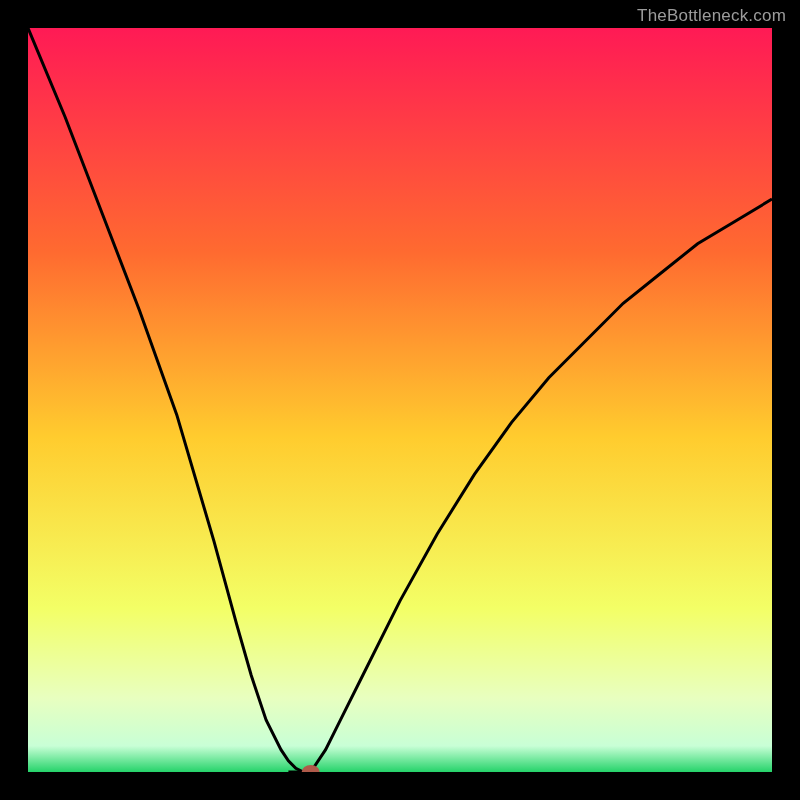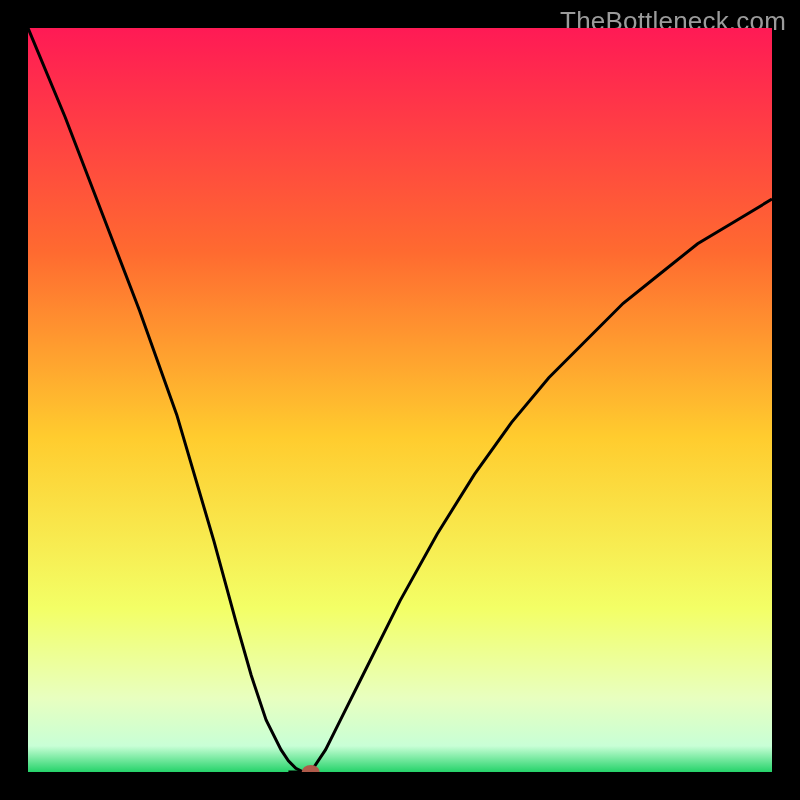--- a/index.html
+++ b/index.html
@@ -17,21 +17,21 @@
     top: 0;
     width: 800px;
     height: 800px;
     background: #000;
   }
   .watermark {
     position: absolute;
     top: 6px;
     right: 14px;
     color: #9b9b9b;
-    font-size: 26px;
+    font-size: 17px;
     font-weight: 500;
     letter-spacing: 0.2px;
     pointer-events: none;
   }
   .plot-wrap {
     position: absolute;
     left: 28px;
     top: 28px;
     width: 744px;
     height: 744px;

